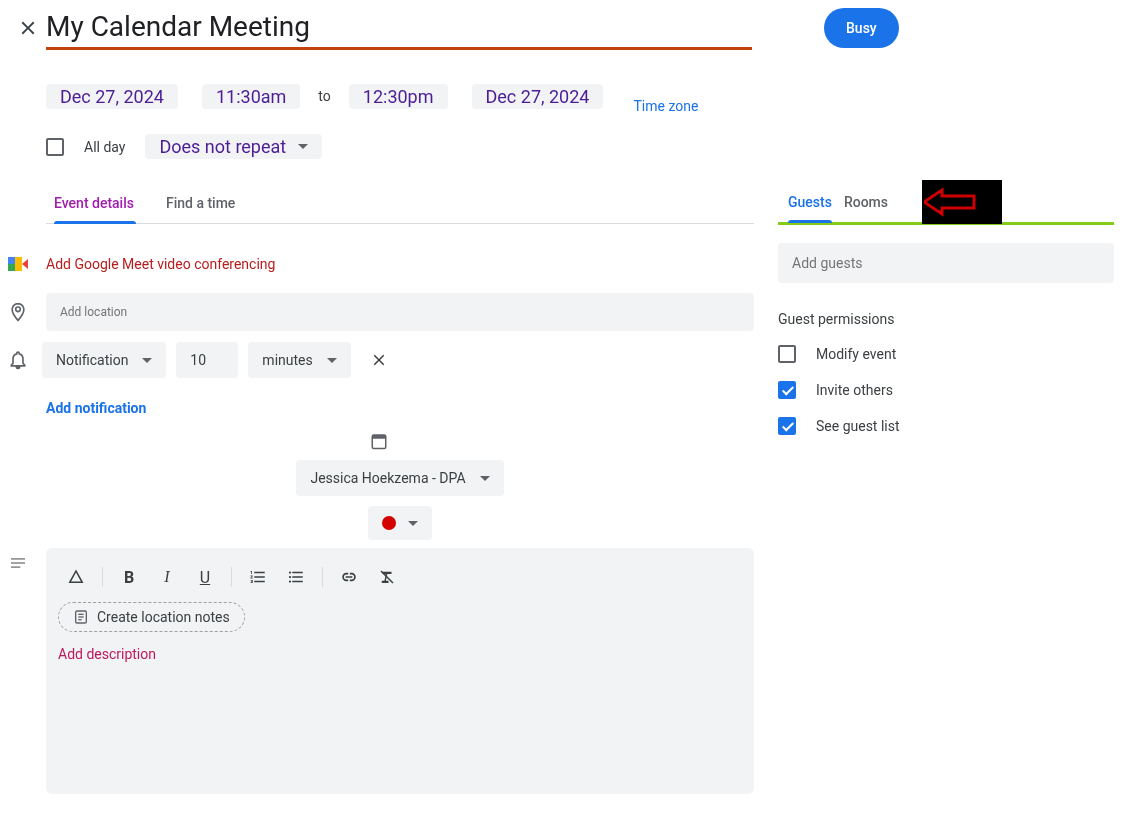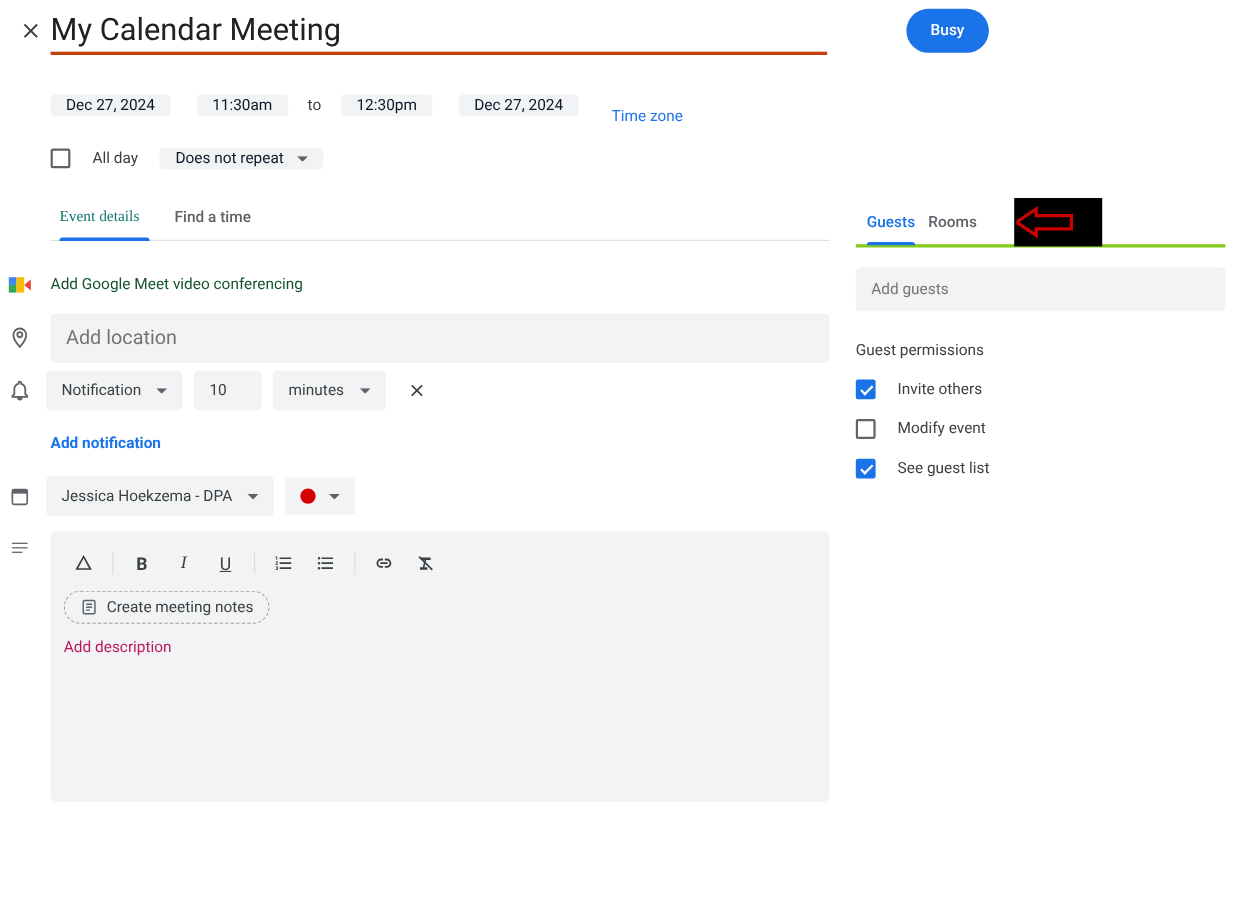--- a/index.html
+++ b/index.html
@@ -57,22 +57,22 @@
     position: absolute;
     left: 46px;
     top: 70px;
     width: 708px;
   }
   .row { display:flex; align-items:center; }
   .chip {
     background:#f1f3f4;
     border-radius:4px;
     padding: 2px 14px;
-    font-size:14px;
-    color:#0f172a;
+    font-size:18px;
+    color:#4c1d95;
     cursor:pointer;
     border:none;
     font-family: inherit;
   }
   .to-text { margin: 0 10px; color:#3c4043; }
   .tz-link { margin-left: 22px; color:#1a73e8; cursor:pointer; font-size:14px;margin-top:20px;}
   .datetime-row { gap:8px; margin-top:8px; }
   .datetime-row .chip { margin-right:0; }
   .allday-row { margin-top:20px; gap:16px;}
   .checkbox {
@@ -82,30 +82,30 @@
   .checkbox.checked { background:#1a73e8; border-color:#1a73e8; position:relative;}
   .checkbox.checked::after{
     content:""; position:absolute; left:5px; top:1px; width:4px; height:9px;
     border:solid #fff; border-width:0 2px 2px 0; transform:rotate(45deg);
   }
   .allday-label { margin-left:4px; margin-right: 4px; font-size:14px;}
   .repeat-chip { display:flex; align-items:center; gap:12px;justify-content:center;}
   .chev { fill:#5f6368; }
   .tabs { display:flex; gap:32px; margin-top:36px; border-bottom:1px solid #dadce0; position:relative;}
   .tab { padding: 0 0 12px 0; font-size:14px; font-weight:500; color:#5f6368; cursor:pointer;}
-  .tab.active { color:#0f766e;font-family:Liberation Serif, serif; }
+  .tab.active { color:#a21caf; }
   .tab-underline { position:absolute; bottom:-1px; left:8px; width:82px; height:3px; background:#1a73e8; border-radius:3px 3px 0 0;}
   .field-rows { margin-top:16px;}
   .field-row { display:flex; align-items:center; min-height:48px; gap:14px;}
   .field-icon { width:20px; display:flex; justify-content:center; color:#5f6368; flex-shrink:0; margin-left:-38px; margin-right:4px;}
   .field-icon svg { fill:#5f6368; }
-  .meet-text { color:#14532d; font-size:14px; cursor:pointer;}
+  .meet-text { color:#b91c1c; font-size:14px; cursor:pointer;}
   .loc-input {
     flex:1; background:#f1f3f4; border:none; border-radius:4px;
-    padding:12px 14px; font-size:18px; color:#3c4043; outline:none;
+    padding:12px 14px; font-size:12px; color:#3c4043; outline:none;
     font-family: inherit;
   }
   .notif-row { gap:10px;}
   .sel {
     background:#f1f3f4; border:none; border-radius:4px; padding:10px 14px;
     font-size:14px; color:#3c4043; display:flex; align-items:center; gap:14px;
     cursor:pointer; font-family: inherit;
   }
   .num-input {
     background:#f1f3f4; border:none; border-radius:4px; padding:10px 14px;
@@ -252,21 +252,21 @@
             <path d="M19 6.41 17.59 5 12 10.59 6.41 5 5 6.41 10.59 12 5 17.59 6.41 19 12 13.41 17.59 19 19 17.59 13.41 12z"></path>
           </svg>
       </div>
     </div>
 
     <div class="field-row">
       <div class="field-icon"></div>
       <span class="add-notif">Add notification</span>
     </div>
 
-    <div class="field-row" style="gap:10px;">
+    <div class="field-row" style="gap:10px;flex-direction:column;">
       <div class="field-icon">
         <svg width="18" height="18" viewBox="0 0 24 24">
             <rect x="3" y="4" width="18" height="18" rx="2" fill="none" stroke="#5f6368" stroke-width="2"></rect>
             <rect x="3" y="4" width="18" height="5" fill="#5f6368"></rect>
           </svg>
       </div>
       <button class="sel">
         <span>Jessica Hoekzema - DPA</span>
         <svg class="chev" width="10" height="5">
             <path d="M0 0l5 5 5-5z"></path>
@@ -330,45 +330,45 @@
               </svg>
           </div>
         </div>
         <div class="notes-pill">
           <svg width="16" height="16" viewBox="0 0 24 24" fill="#5f6368">
               <rect x="4" y="3" width="16" height="18" rx="2" fill="none" stroke="#5f6368" stroke-width="2"></rect>
               <line x1="8" y1="8" x2="16" y2="8" stroke="#5f6368" stroke-width="2"></line>
               <line x1="8" y1="12" x2="16" y2="12" stroke="#5f6368" stroke-width="2"></line>
               <line x1="8" y1="16" x2="13" y2="16" stroke="#5f6368" stroke-width="2"></line>
             </svg>
-          <span>Create meeting notes</span>
+          <span>Create location notes</span>
         </div>
         <div class="desc-placeholder">Add description</div>
       </div>
     </div>
   </div>
 </div>
 
 <div class="right-col">
   <div class="rtabs">
     <div class="rtab active" style="padding-left:10px;">Guests</div>
     <div class="rtab">Rooms</div>
     <div class="rtab-underline"></div>
     <div class="annot-block"></div>
     <svg class="annot-arrow" width="52" height="30">
       <polygon points="0,15 18,3 18,9 50,9 50,21 18,21 18,27" fill="none" stroke="#c00" stroke-width="3" stroke-linejoin="miter"></polygon>
     </svg>
   </div>
   <input class="guest-input" placeholder="Add guests" style="">
   <div class="perm-title">Guest permissions</div>
   <div class="perm-row">
+    <span class="checkbox"></span>
+    <span class="perm-label">Modify event</span>
+  </div>
+  <div class="perm-row">
     <span class="checkbox checked"></span>
     <span class="perm-label">Invite others</span>
-  </div>
-  <div class="perm-row">
-    <span class="checkbox"></span>
-    <span class="perm-label">Modify event</span>
   </div>
   <div class="perm-row">
     <span class="checkbox checked"></span>
     <span class="perm-label">See guest list</span>
   </div>
 </div>
 
 </body></html>

